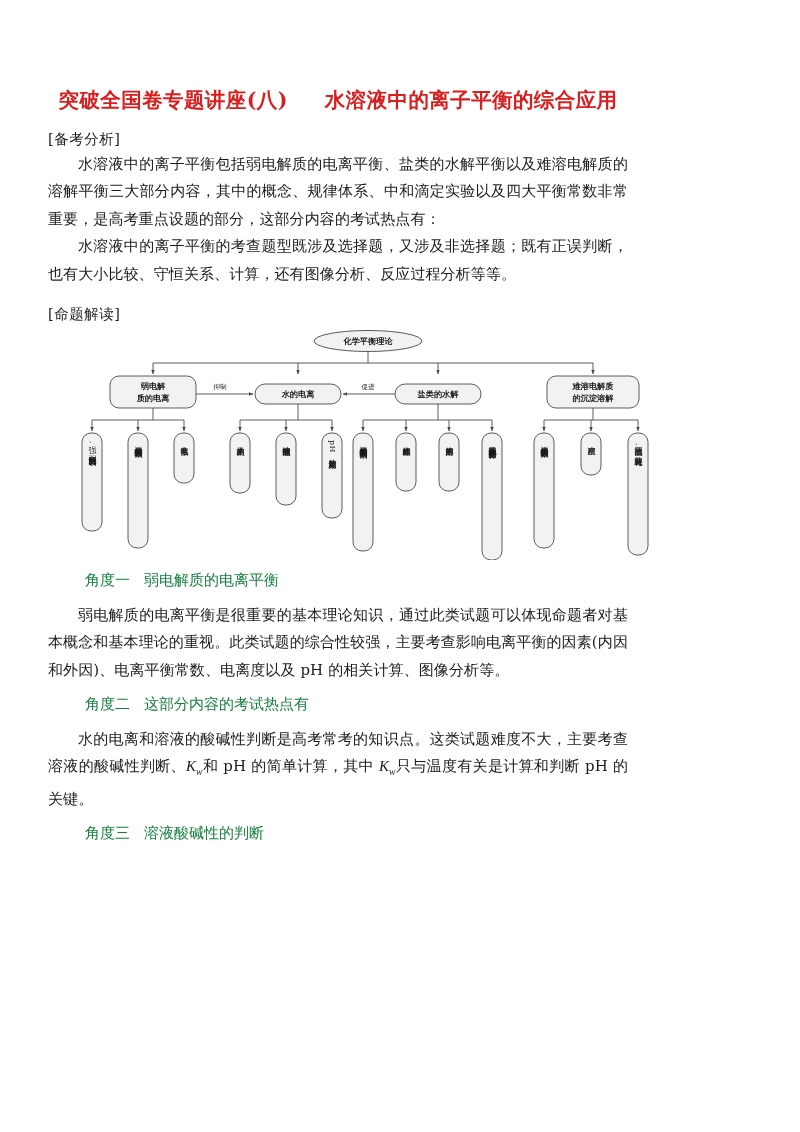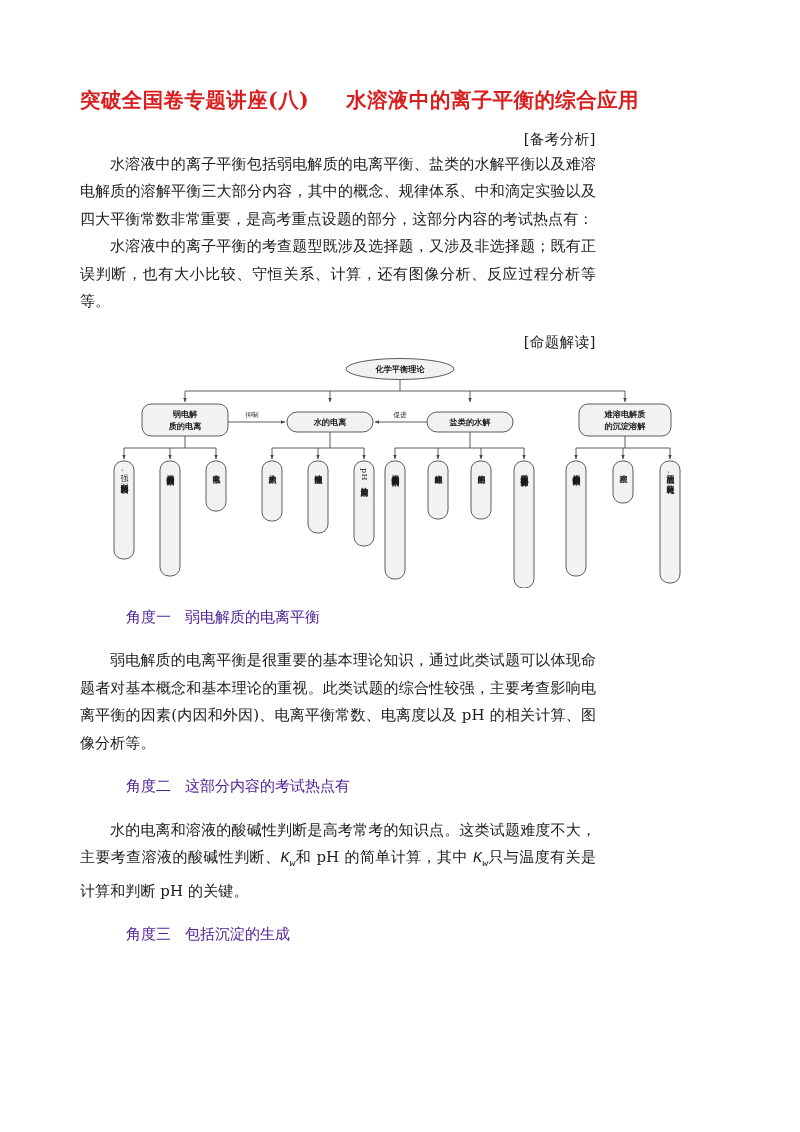--- a/index.html
+++ b/index.html
@@ -14,66 +14,66 @@
     color: #1a1a1a;
     position: relative;
     overflow: hidden;
   }
 
   .page {
     position: relative;
     width: 676px;
     height: 1132px;
     box-sizing: border-box;
-    padding: 0 80px;
+    padding: 0 48px;
   }
 
   .doc-title {
     margin: 0;
     padding-top: 88px;
     text-align: center;
     color: #d81f1f;
     font-weight: bold;
     font-size: 20.5px;
     letter-spacing: 0.4px;
     line-height: 1.2;
     white-space: nowrap;
   }
   .doc-title .title-gap { display: inline-block; width: 22px; }
 
   .section-label {
-    text-align: right;
+    text-align: left;
     font-size: 14.5px;
     margin-top: 17px;
     margin-bottom: 2px;
     color: #1d1d1d;
     letter-spacing: 0.5px;
   }
 
   p.body-text {
     margin: 0;
     font-size: 15px;
     line-height: 27.5px;
     text-align: justify;
     text-justify: inter-ideograph;
     color: #1b1b1b;
     letter-spacing: 0.1px;
   }
   p.indent { text-indent: 2em; }
 
   .angle-line {
-    margin: 16px;
+    margin: 7px;
     font-size: 15px;
     line-height: 27.5px;
     text-indent: 2em;
-    color: #4c1d95;
+    color: #15803d;
   }
   .angle-line .angle-gap { display: inline-block; width: 14px; }
 
-  .ital { font-style: italic; font-family: Liberation Mono, monospace; }
+  .ital { font-style: italic; font-family: Liberation Serif, serif; }
   .ital sub { font-size: 0.65em; font-style: italic; }
 
   
   .diagram-wrap {
     position: relative;
     width: 640px;
     height: 232px;
     margin: 4px auto 0 auto;
   }
   .diagram-wrap svg { display: block; }
@@ -261,17 +261,17 @@
     <span>角度一</span><span class="angle-gap"></span><span>弱电解质的电离平衡</span>
   </p>
   <p class="body-text indent">弱电解质的电离平衡是很重要的基本理论知识，通过此类试题可以体现命题者对基本概念和基本理论的重视。此类试题的综合性较强，主要考查影响电离平衡的因素(内因和外因)、电离平衡常数、电离度以及 pH 的相关计算、图像分析等。</p>
 
   <p class="angle-line">
     <span>角度二</span><span class="angle-gap"></span><span>这部分内容的考试热点有</span>
   </p>
   <p class="body-text indent"><span>水的电离和溶液的酸碱性判断是高考常考的知识点。这类试题难度不大，主要考查溶液的酸碱性判断、</span><span class="ital">K<sub>w</sub></span><span>和 pH 的简单计算，其中 </span><span class="ital">K<sub>w</sub></span><span>只与温度有关是计算和判断 pH 的关键。</span></p>
 
   <p class="angle-line">
-    <span>角度三</span><span class="angle-gap"></span><span>包括沉淀的生成</span>
+    <span>角度三</span><span class="angle-gap"></span><span>溶液酸碱性的判断</span>
   </p>
 
 
 </div>
 
 </body></html>

